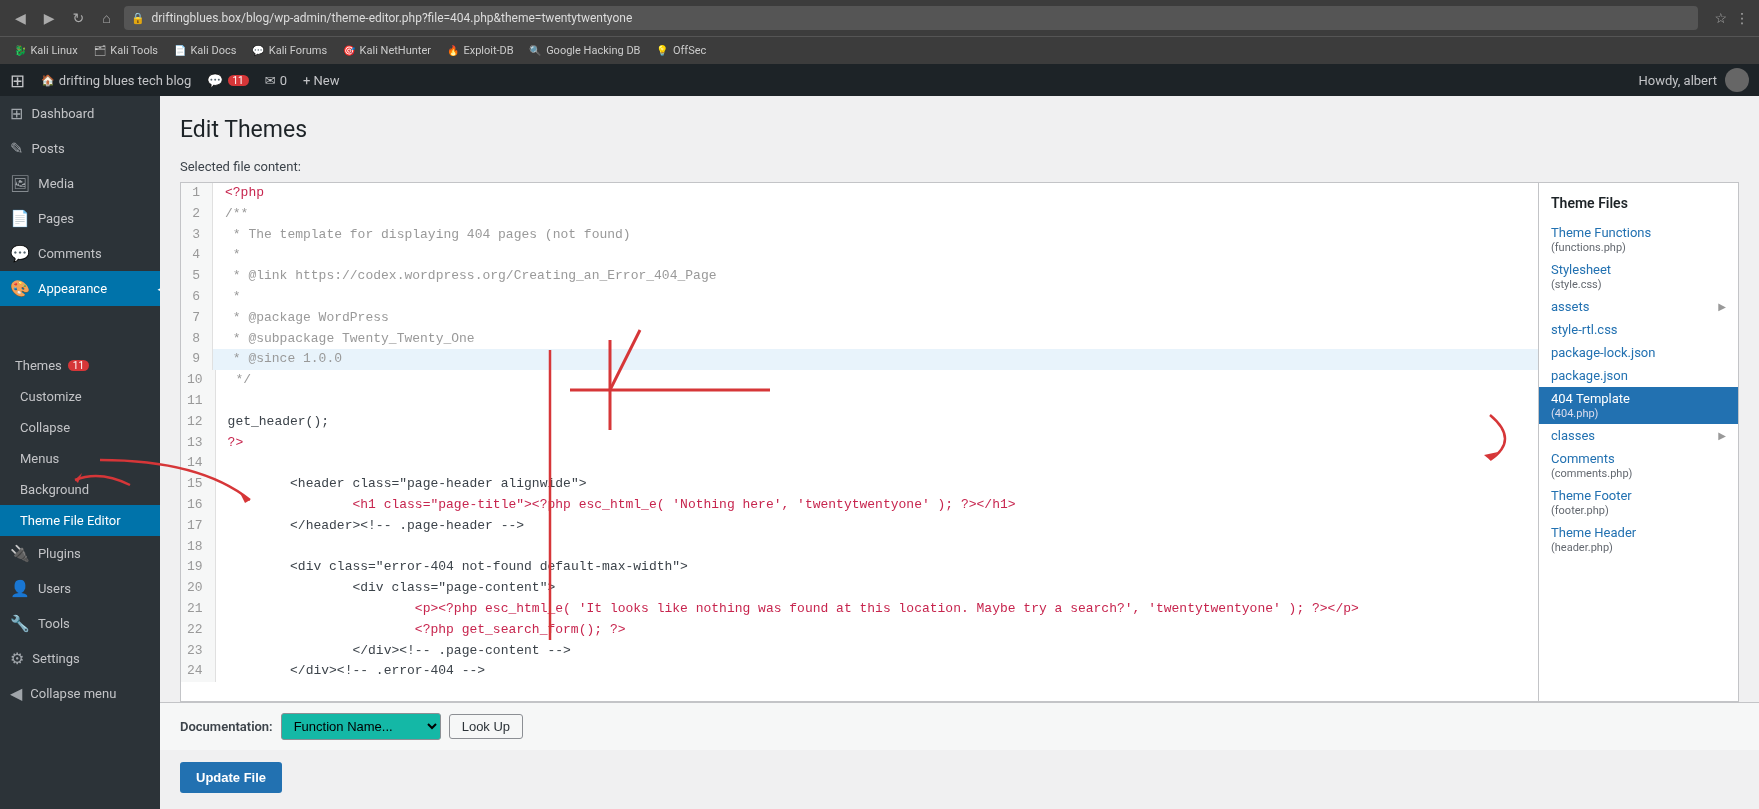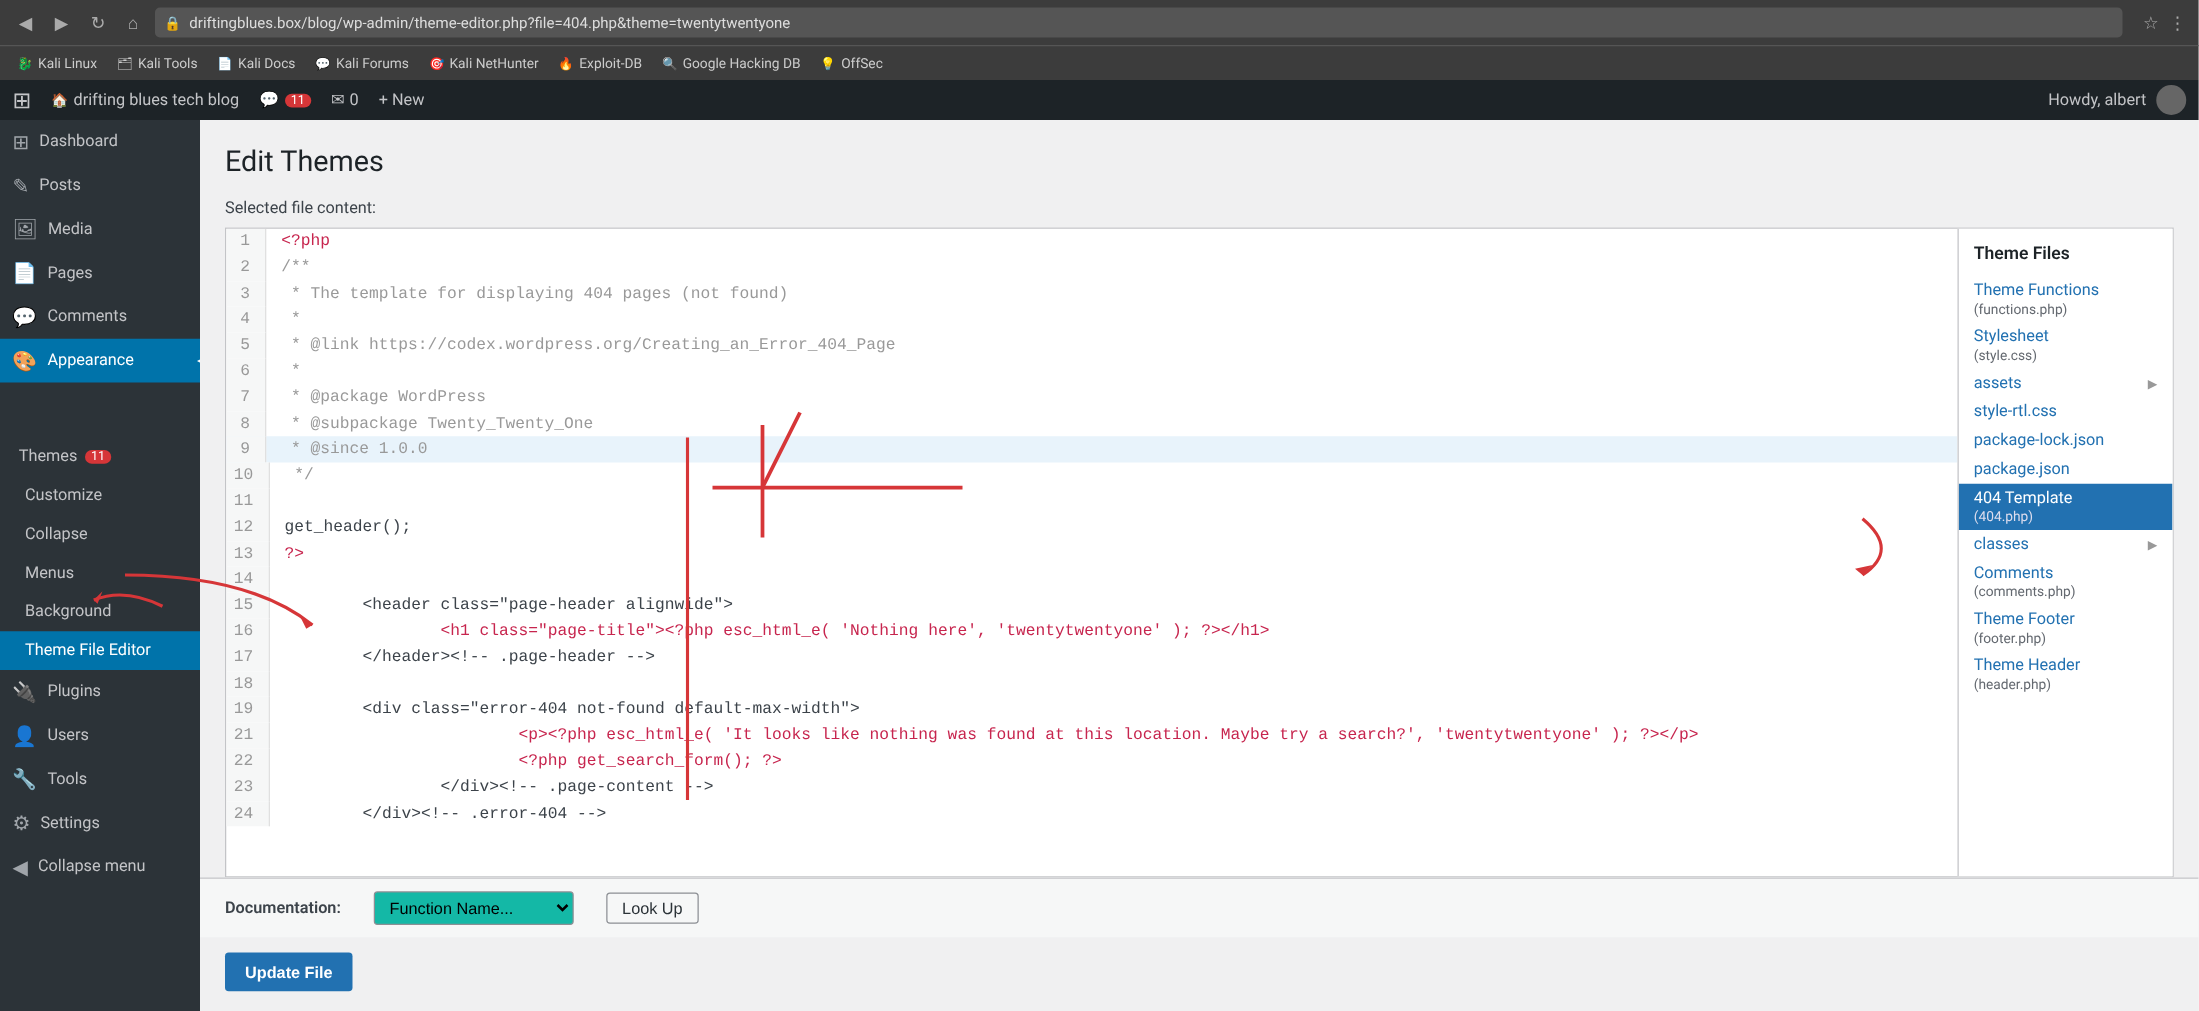--- a/index.html
+++ b/index.html
@@ -249,21 +249,21 @@
       padding-left: 12px;
       white-space: pre;
       color: #3c434a;
     }
 
     
     .code-line.highlighted { background: #e8f3fb; }
 
     
     .theme-files {
-      width: 172px;
+      width: 200px;
       border-left: 1px solid #c3c4c7;
       padding: 12px 0;
       background: #fff;
       overflow-y: auto;
     }
     .theme-files-title {
       font-size: 14px;
       font-weight: 600;
       color: #1d2327;
       padding: 0 12px 10px;
@@ -299,21 +299,21 @@
     .theme-folder a { color: #2271b1; text-decoration: none; }
     .folder-arrow { font-size: 10px; color: #999; }
 
     
     .doc-bar {
       background: #f6f7f7;
       border-top: 1px solid #c3c4c7;
       padding: 10px 20px;
       display: flex;
       align-items: center;
-      gap: 26px;
+      gap: 8px;
     }
     .doc-label { color: #3c434a; font-size: 13px; font-weight: 600; }
     .doc-select {
       border: 1px solid #8c8f94;
       border-radius: 3px;
       padding: 4px 8px;
       font-size: 13px;
       background: #14b8a6;
       min-width: 160px;
     }
@@ -590,20 +590,24 @@
               </div>
               <div class="code-line">
                 <div class="line-num">18</div>
                 <div class="line-content"></div>
               </div>
               <div class="code-line">
                 <div class="line-num">19</div>
                 <div class="line-content">	&lt;div class="error-404 not-found default-max-width"&gt;</div>
               </div>
               <div class="code-line">
+                <div class="line-num">20</div>
+                <div class="line-content">		&lt;div class="page-content"&gt;</div>
+              </div>
+              <div class="code-line">
                 <div class="line-num">21</div>
                 <div class="line-content" style="color: rgb(199, 37, 78);">			&lt;p&gt;&lt;?php esc_html_e( 'It looks like nothing was found at this location. Maybe try a search?', 'twentytwentyone' ); ?&gt;&lt;/p&gt;</div>
               </div>
               <div class="code-line">
                 <div class="line-num">22</div>
                 <div class="line-content" style="color: rgb(199, 37, 78);">			&lt;?php get_search_form(); ?&gt;</div>
               </div>
               <div class="code-line">
                 <div class="line-num">23</div>
                 <div class="line-content">		&lt;/div&gt;&lt;!-- .page-content --&gt;</div>

